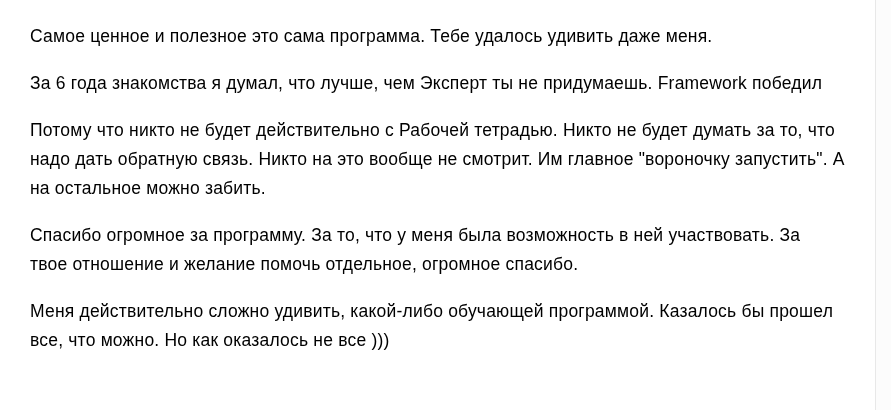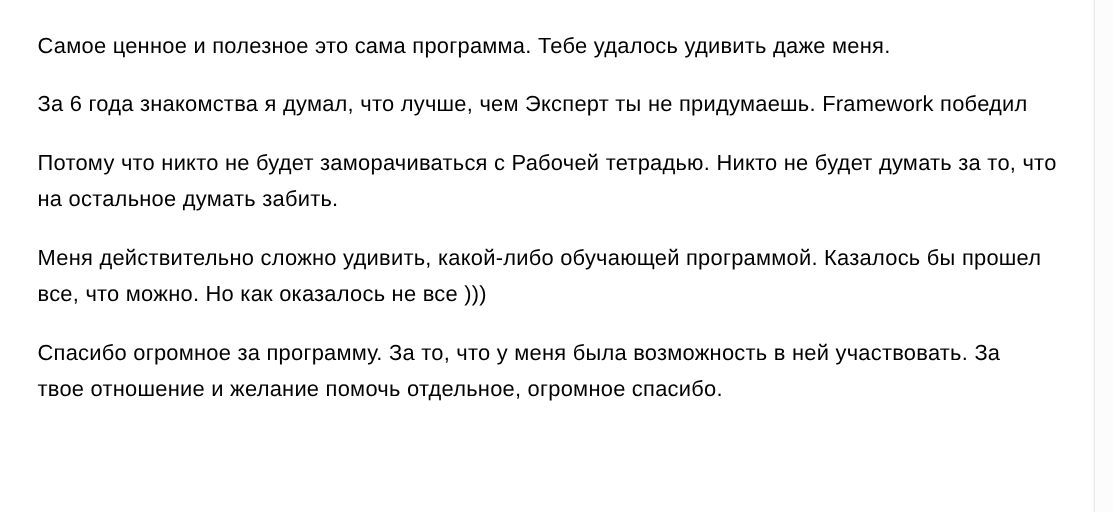--- a/index.html
+++ b/index.html
@@ -59,32 +59,33 @@
 
     <p class="paragraph">
       <span class="text-line">Самое ценное и полезное это сама программа. Тебе удалось удивить даже меня.</span>
     </p>
 
     <p class="paragraph">
       <span class="text-line">За 6 года знакомства я думал, что лучше, чем Эксперт ты не придумаешь. Framework победил</span>
     </p>
 
     <p class="paragraph">
-      <span class="text-line">Потому что никто не будет заморачиваться с Рабочей тетрадью. Никто не будет думать за то, что</span>
-      <span class="text-line">на остальное думать забить.</span>
+      <span class="text-line">Потому что никто не будет действительно с Рабочей тетрадью. Никто не будет думать за то, что</span>
+      <span class="text-line">надо дать обратную связь. Никто на это вообще не смотрит. Им главное "вороночку запустить". А</span>
+      <span class="text-line">на остальное можно забить.</span>
+    </p>
+
+    <p class="paragraph">
+      <span class="text-line">Спасибо огромное за программу. За то, что у меня была возможность в ней участвовать. За</span>
+      <span class="text-line">твое отношение и желание помочь отдельное, огромное спасибо.</span>
     </p>
 
     <p class="paragraph">
       <span class="text-line">Меня действительно сложно удивить, какой-либо обучающей программой. Казалось бы прошел</span>
       <span class="text-line">все, что можно. Но как оказалось не все )))</span>
-    </p>
-
-    <p class="paragraph">
-      <span class="text-line">Спасибо огромное за программу. За то, что у меня была возможность в ней участвовать. За</span>
-      <span class="text-line">твое отношение и желание помочь отдельное, огромное спасибо.</span>
     </p>
 
   </div>
 
   <div class="page-edge-strip"></div>
   <div class="page-edge"></div>
 
 </div>
 
 </body></html>

